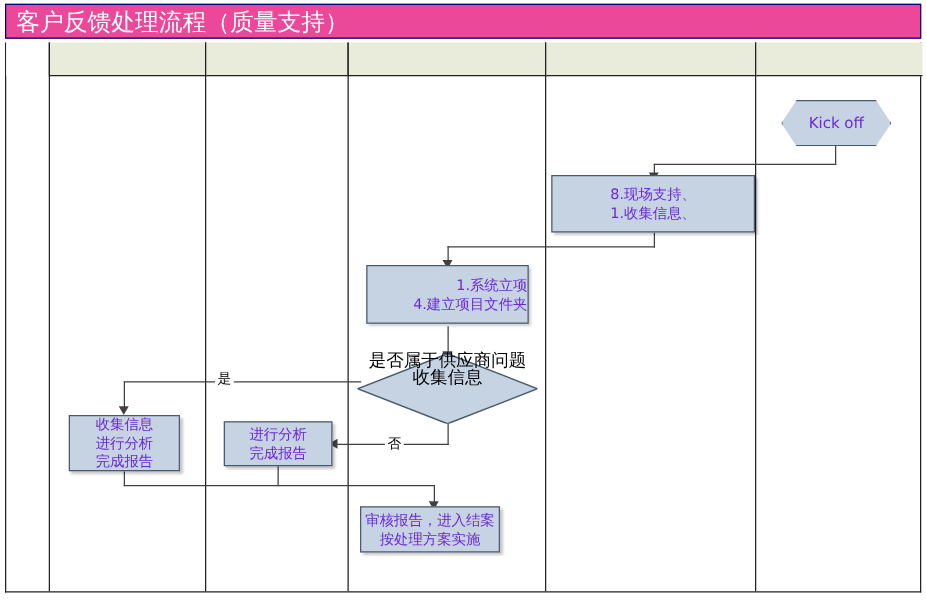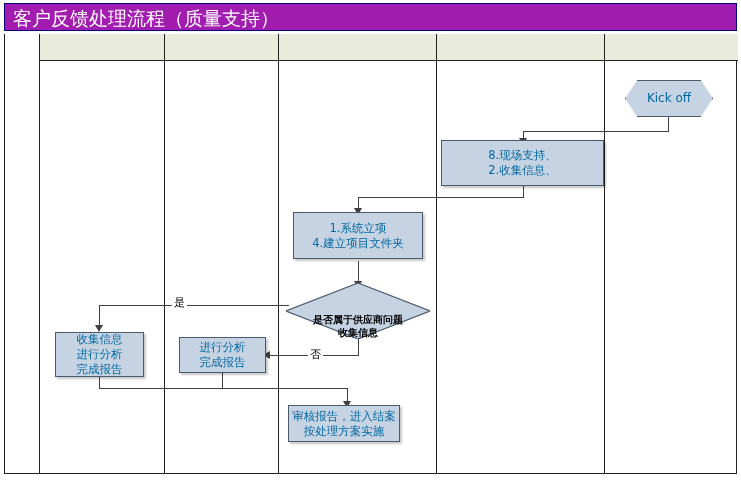--- a/index.html
+++ b/index.html
@@ -18,21 +18,21 @@
     overflow: hidden;
   }
 
   
   .title-bar {
     position: absolute;
     left: 4px;
     top: 3px;
     width: 733px;
     height: 28px;
-    background: #a21caf;
+    background: #ec4899;
     border: 1px solid #000080;
     box-sizing: border-box;
   }
   .title-text {
     position: absolute;
     left: 8px;
     top: 3px;
     font-size: 19px;
     line-height: 22px;
     color: #ffffff;
@@ -77,21 +77,21 @@
   .lane-head-cell.blank-head {
     background: #ffffff;
     border-bottom: none;
   }
   .lane-head-cell.last { border-right: none; }
 
   
   .shape {
     position: absolute;
     box-sizing: border-box;
-    color: #0369a1;
+    color: #6d28d9;
     text-align: center;
     display: flex;
     align-items: center;
     justify-content: center;
     font-size: 11.5px;
     line-height: 15px;
   }
   .proc {
     background: #c6d3e3;
     border: 1px solid #4a5b6e;
@@ -109,27 +109,26 @@
   .diamond-bg {
     position: absolute;
     left: 0; top: 0;
     width: 100%; height: 100%;
   }
   .diamond-label {
     position: absolute;
     left: 0; top: 0;
     width: 100%; height: 100%;
     display: flex;
-    align-items: flex-end;
+    align-items: flex-start;
     justify-content: center;
     text-align: center;
-    font-size: 10px;
+    font-size: 14px;
     line-height: 13px;
     color: #000000;
-    font-weight: bold;
   }
 
   
   .ln {
     position: absolute;
     background: #404040;
   }
   .lnh { height: 1px; }
   .lnv { width: 1px; }
 
@@ -214,24 +213,24 @@
 
   <div class="ln lnv" style="left:347px; top:388px; height:15px;"></div>
   <div class="arrow-d" style="left:343px; top:401px;"></div>
 
   <div class="shape hex" style="left:625px; top:80px; width:88px; height:37px;">
     <span>Kick off</span>
   </div>
 
   <div class="shape proc" style="left:441px; top:140px; width:163px; height:46px; flex-direction:column;">
     <span>8.现场支持、</span>
-    <span>2.收集信息、</span>
-  </div>
-
-  <div class="shape proc" style="left:293px; top:212px; width:130px; height:47px; flex-direction:column;">
+    <span>1.收集信息、</span>
+  </div>
+
+  <div class="shape proc" style="left:293px; top:212px; width:130px; height:47px; flex-direction:column;align-items:flex-end;">
     <span>1.系统立项</span>
     <span>4.建立项目文件夹</span>
   </div>
 
   <div class="diamond-wrap" style="left:286px; top:283px; width:144px; height:56px;">
     <svg class="diamond-bg" viewBox="0 0 144 56" preserveAspectRatio="none">
       <polygon points="72,0 144,28 72,56 0,28" fill="#c6d3e3" stroke="#4a5b6e" stroke-width="1.2"></polygon>
     </svg>
     <div class="diamond-label">
       <div>

